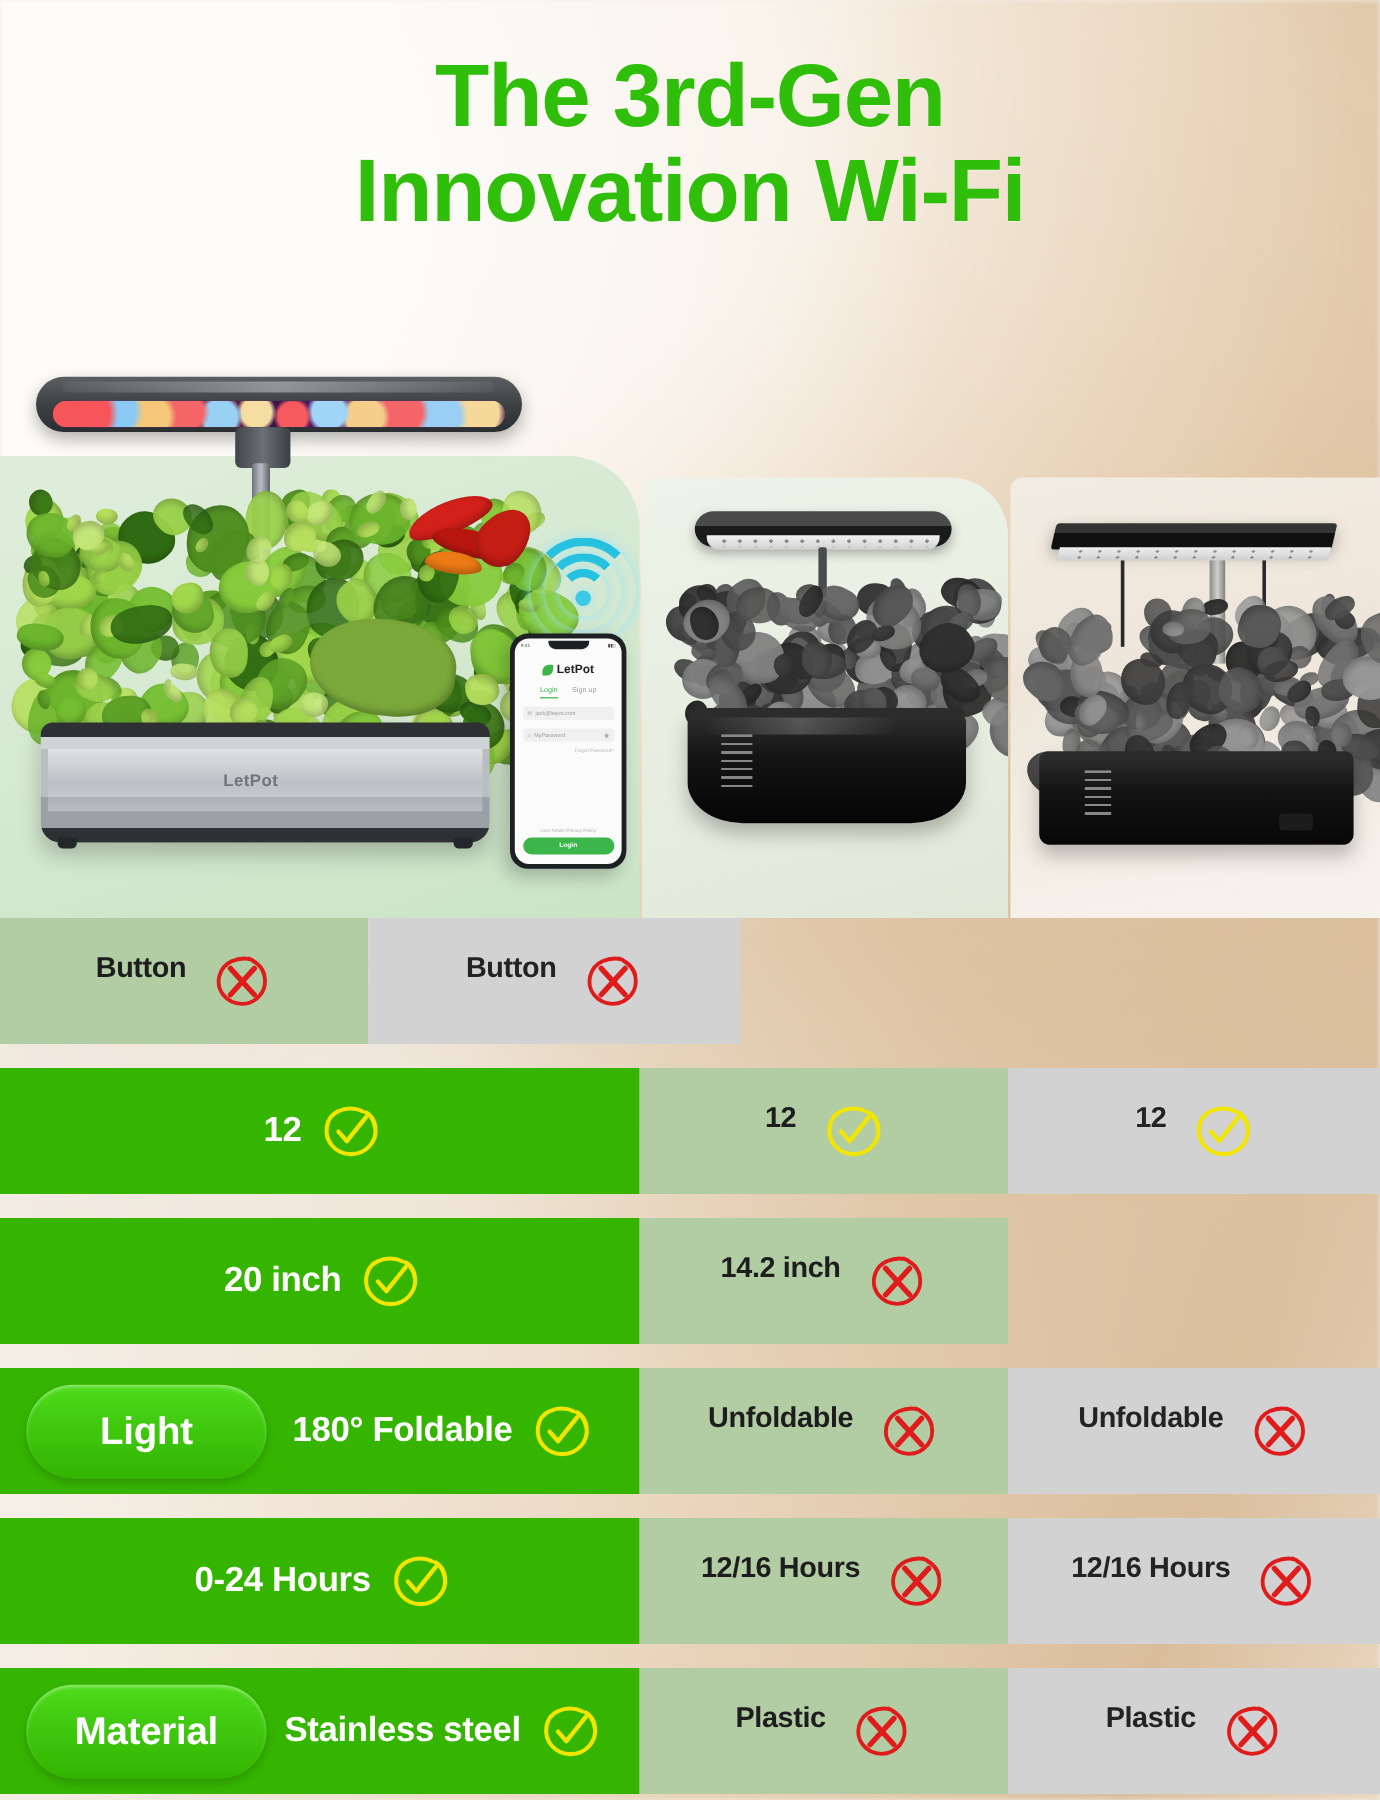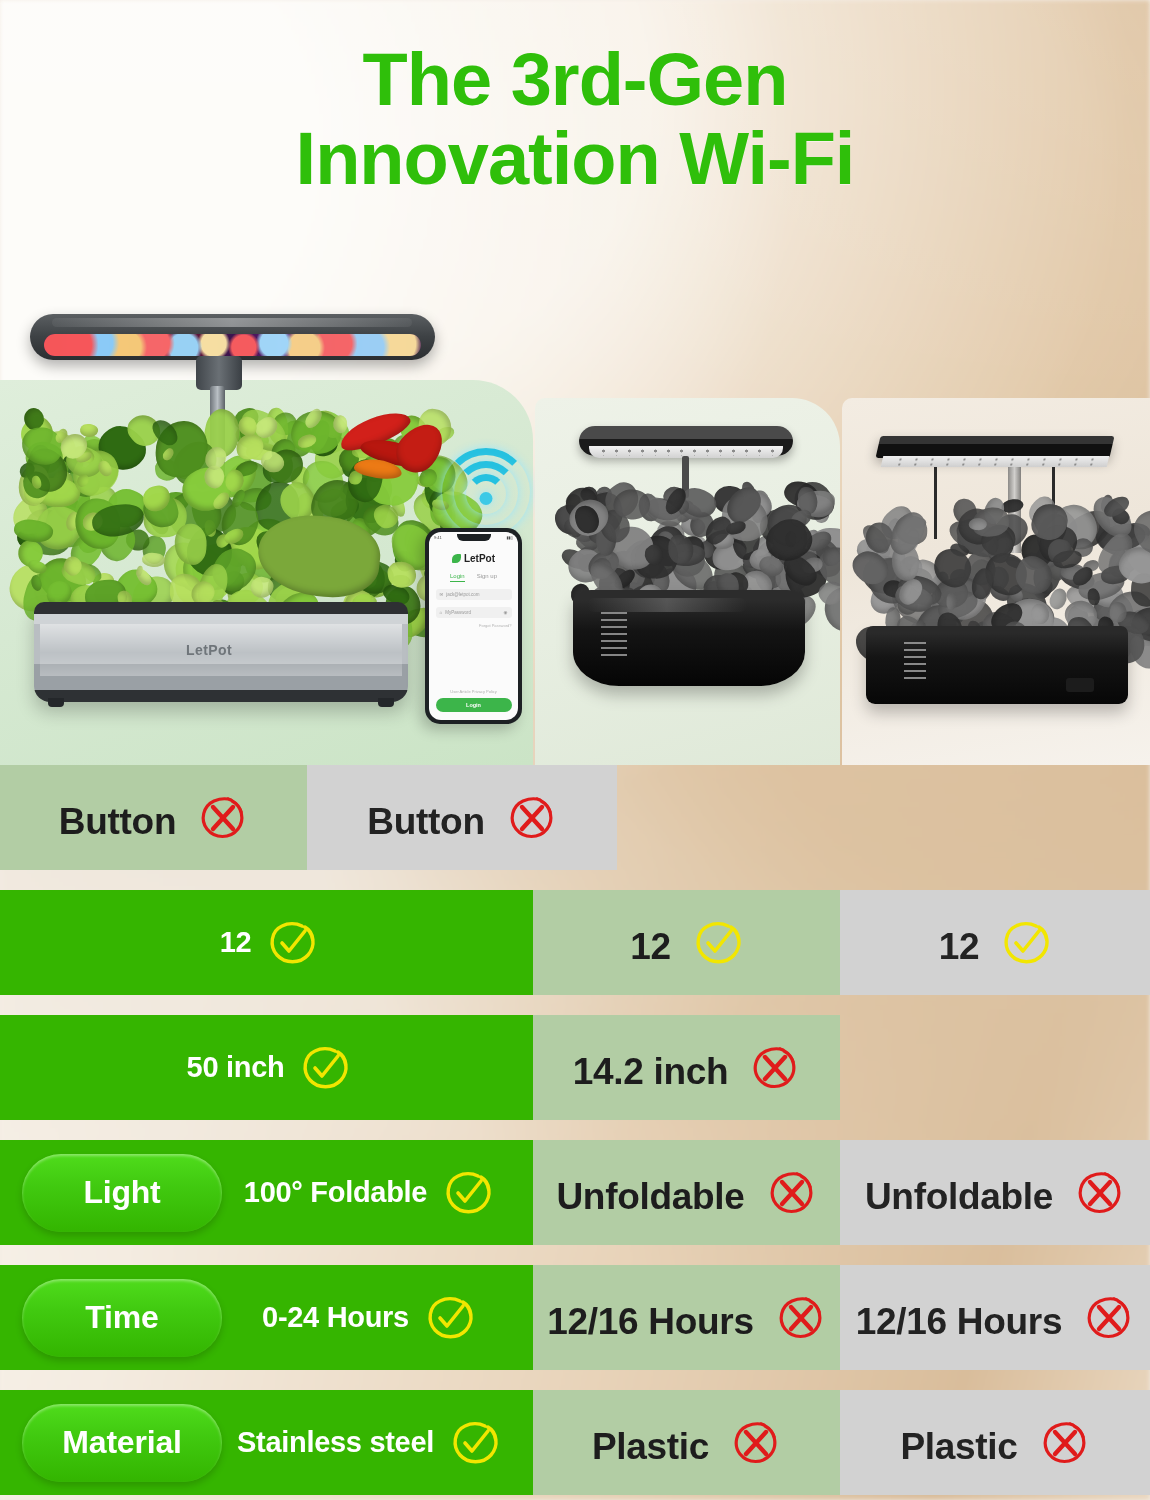--- a/index.html
+++ b/index.html
@@ -182,21 +182,21 @@
     min-width:200px;height:78px;border-radius:40px;
     background:linear-gradient(180deg,#4fdc1c 0%,#41ca10 40%,#33b500 100%);
     box-shadow:0 4px 7px rgba(0,0,0,.17), inset 0 2px 3px rgba(255,255,255,.35);
     display:flex;align-items:center;justify-content:center;
     color:#fff;font-weight:800;font-size:32px;letter-spacing:-.2px;padding:0 26px;box-sizing:border-box;
   }
   .mainval{
     flex:1;display:flex;align-items:center;justify-content:center;gap:16px;
     color:#fff;font-weight:700;font-size:29px;letter-spacing:-.3px;padding-right:18px;
   }
-  .othval{display:flex;align-items:flex-end;gap:22px;color:#1d1d1d;font-weight:700;font-size:37px;letter-spacing:-.3px;}
+  .othval{display:flex;align-items:flex-start;gap:22px;color:#1d1d1d;font-weight:700;font-size:24px;letter-spacing:-.3px;}
   .othval.gray{color:#232323;}
 
   
   .mark{width:50px;height:50px;flex:0 0 50px;position:relative;}
   .mark svg{width:100%;height:100%;display:block;}
 </style>
 </head>
 <body>
 
 <div id="page">
@@ -940,21 +940,21 @@
                 <path d="M33 7 C40 10 44 16 45 22" fill="none" stroke="#f2e600" stroke-width="2" stroke-linecap="round" opacity=".85"></path>
                 <path d="M15 25 L22 33 L38 13" fill="none" stroke="#f2e600" stroke-width="3.6" stroke-linecap="round" stroke-linejoin="round"></path>
               </svg>
             </span>
           </div>
         </div>
       </div>
       <div class="row">
         <div class="cell c-main">
           <div class="mainval">
-            <span>50 inch</span>
+            <span>20 inch</span>
             <span class="mark">
               <svg viewBox="0 0 50 50">
                 <path d="M38 9 C47 14 49 28 41 37 C33 46 18 46 10 37 C2 28 4 13 15 8 C21 5 29 5 35 8" fill="none" stroke="#f2e600" stroke-width="3.4" stroke-linecap="round"></path>
                 <path d="M33 7 C40 10 44 16 45 22" fill="none" stroke="#f2e600" stroke-width="2" stroke-linecap="round" opacity=".85"></path>
                 <path d="M15 25 L22 33 L38 13" fill="none" stroke="#f2e600" stroke-width="3.6" stroke-linecap="round" stroke-linejoin="round"></path>
               </svg>
             </span>
           </div>
         </div>
         <div class="cell c-b">
@@ -968,21 +968,21 @@
                 <path d="M35 14 L15 36" fill="none" stroke="#e01b1b" stroke-width="4.4" stroke-linecap="round"></path>
               </svg>
             </span>
           </div>
         </div>
       </div>
       <div class="row">
         <div class="cell c-main">
           <div class="pill">Light</div>
           <div class="mainval">
-            <span>100° Foldable</span>
+            <span>180° Foldable</span>
             <span class="mark">
               <svg viewBox="0 0 50 50">
                 <path d="M38 9 C47 14 49 28 41 37 C33 46 18 46 10 37 C2 28 4 13 15 8 C21 5 29 5 35 8" fill="none" stroke="#f2e600" stroke-width="3.4" stroke-linecap="round"></path>
                 <path d="M33 7 C40 10 44 16 45 22" fill="none" stroke="#f2e600" stroke-width="2" stroke-linecap="round" opacity=".85"></path>
                 <path d="M15 25 L22 33 L38 13" fill="none" stroke="#f2e600" stroke-width="3.6" stroke-linecap="round" stroke-linejoin="round"></path>
               </svg>
             </span>
           </div>
         </div>
         <div class="cell c-b">
@@ -1007,21 +1007,20 @@
                 <path d="M30 5 C37 8 42 13 44 19" fill="none" stroke="#e01b1b" stroke-width="1.9" stroke-linecap="round" opacity=".85"></path>
                 <path d="M15 14 L35 36" fill="none" stroke="#e01b1b" stroke-width="4.4" stroke-linecap="round"></path>
                 <path d="M35 14 L15 36" fill="none" stroke="#e01b1b" stroke-width="4.4" stroke-linecap="round"></path>
               </svg>
             </span>
           </div>
         </div>
       </div>
       <div class="row">
         <div class="cell c-main">
-          <div class="pill">Time</div>
           <div class="mainval">
             <span>0-24 Hours</span>
             <span class="mark">
               <svg viewBox="0 0 50 50">
                 <path d="M38 9 C47 14 49 28 41 37 C33 46 18 46 10 37 C2 28 4 13 15 8 C21 5 29 5 35 8" fill="none" stroke="#f2e600" stroke-width="3.4" stroke-linecap="round"></path>
                 <path d="M33 7 C40 10 44 16 45 22" fill="none" stroke="#f2e600" stroke-width="2" stroke-linecap="round" opacity=".85"></path>
                 <path d="M15 25 L22 33 L38 13" fill="none" stroke="#f2e600" stroke-width="3.6" stroke-linecap="round" stroke-linejoin="round"></path>
               </svg>
             </span>
           </div>

